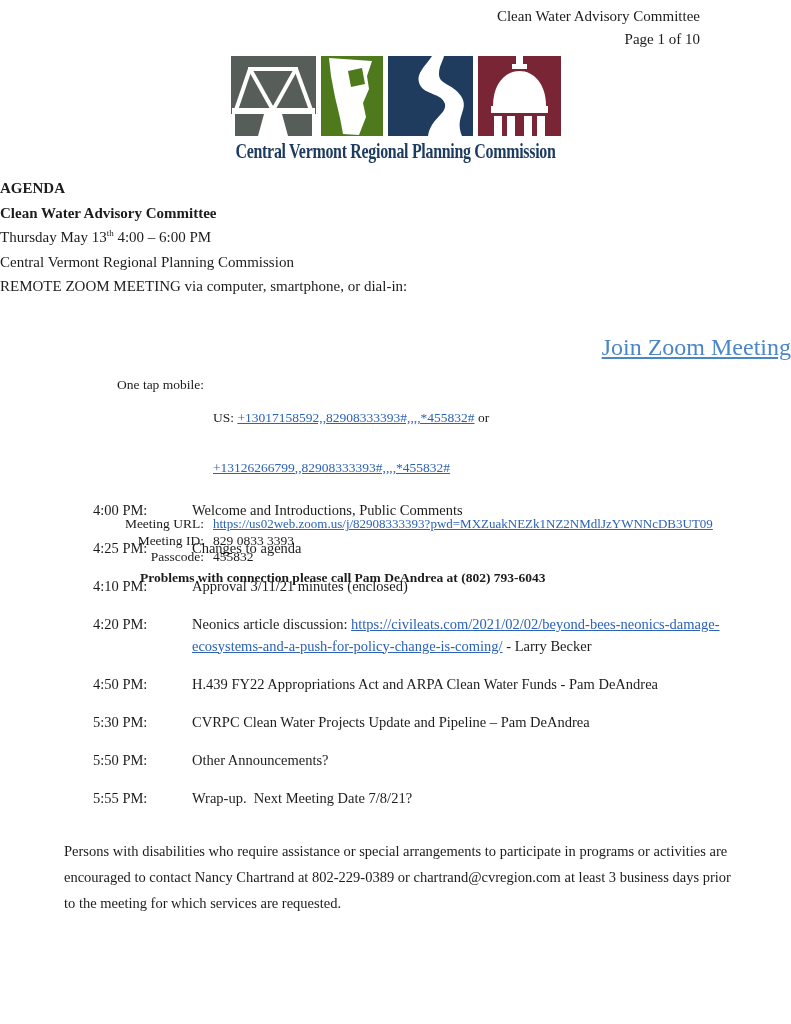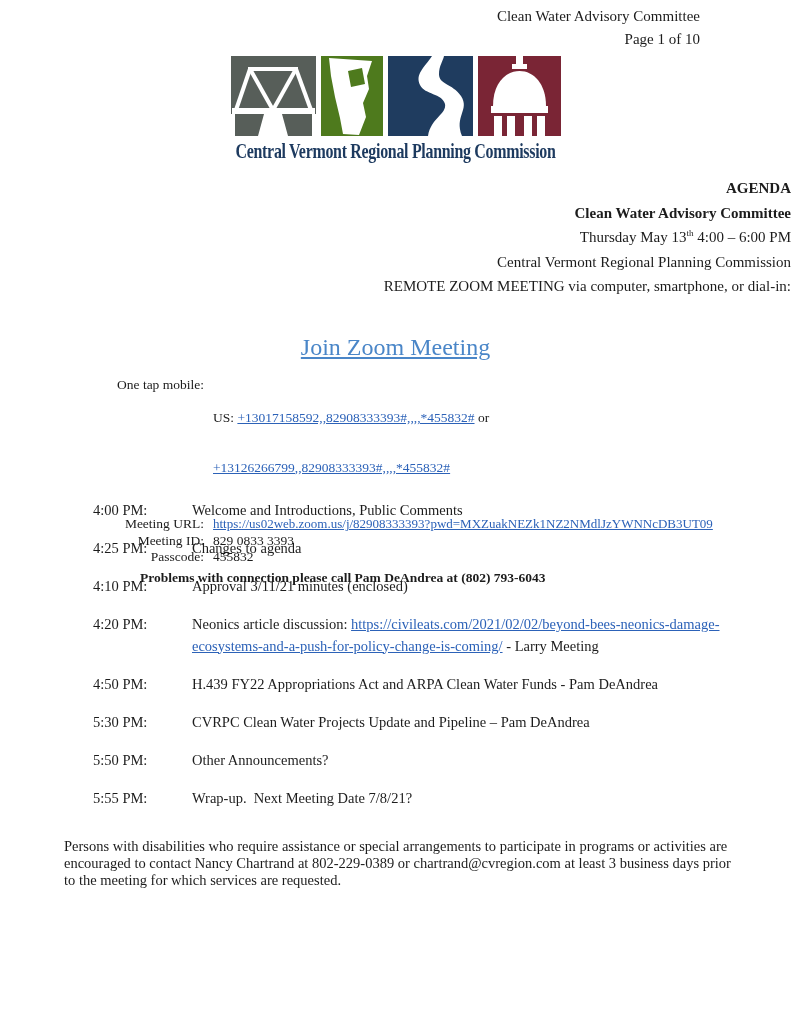--- a/index.html
+++ b/index.html
@@ -34,26 +34,26 @@
   .logo-tile{display:block;height:80px;}
   .logo-wordmark{
     margin-top:3px;
     font-size:21px;font-weight:700;color:var(--wordmark-navy);
     letter-spacing:-0.4px;
     transform:scaleX(0.76);transform-origin:center top;
     white-space:nowrap;
   }
   .title-block{
     position:absolute;top:176px;left:0;right:0;
-    text-align:right;font-size:15px;line-height:24.5px;
+    text-align:left;font-size:15px;line-height:24.5px;
   }
   .title-block .b{font-weight:700;}
   sup.sp{font-size:9px;vertical-align:super;line-height:0;}
   .join-line{
-    position:absolute;top:334px;left:0;right:0;text-align:center;
+    position:absolute;top:334px;left:0;right:0;text-align:right;
   }
   .join-line a{
     font-size:24px;color:var(--join-link-blue);
     text-decoration:underline;
   }
   a{color:var(--link-blue);text-decoration:underline;cursor:pointer;}
   .contact{
     position:absolute;top:377px;left:88px;right:40px;
     font-size:13.5px;line-height:16.5px;
   }
@@ -64,21 +64,21 @@
   .problems{
     margin-top:4px;margin-left:52px;
     font-weight:700;font-size:13.5px;
   }
   .agenda{position:absolute;top:500px;left:93px;}
   .agenda-row{display:flex;font-size:14.5px;line-height:21.5px;margin-bottom:16.5px;}
   .agenda-time{width:99px;flex:0 0 99px;}
   .agenda-desc{width:552px;white-space:pre-wrap;}
   .footer{
     position:absolute;top:838px;left:64px;width:670px;
-    font-size:14.5px;line-height:17px;
+    font-size:14.5px;line-height:26px;
   }
 </style>
 </head>
 <body>
 
 <div class="page">
 
   <div class="hdr">
     <div>Clean Water Advisory Committee</div>
     <div>Page 1 of 10</div>
@@ -170,21 +170,21 @@
     <div class="agenda-row">
       <div class="agenda-time">4:25 PM:</div>
       <div class="agenda-desc">Changes to agenda</div>
     </div>
     <div class="agenda-row">
       <div class="agenda-time">4:10 PM:</div>
       <div class="agenda-desc">Approval 3/11/21 minutes (enclosed)</div>
     </div>
     <div class="agenda-row">
       <div class="agenda-time">4:20 PM:</div>
-      <div class="agenda-desc"><span>Neonics article discussion: </span><a>https://civileats.com/2021/02/02/beyond-bees-neonics-damage-ecosystems-and-a-push-for-policy-change-is-coming/</a><span> - Larry Meeting</span></div>
+      <div class="agenda-desc"><span>Neonics article discussion: </span><a>https://civileats.com/2021/02/02/beyond-bees-neonics-damage-ecosystems-and-a-push-for-policy-change-is-coming/</a><span> - Larry Becker</span></div>
     </div>
     <div class="agenda-row">
       <div class="agenda-time">4:50 PM:</div>
       <div class="agenda-desc">H.439 FY22 Appropriations Act and ARPA Clean Water Funds - Pam DeAndrea</div>
     </div>
     <div class="agenda-row">
       <div class="agenda-time">5:30 PM:</div>
       <div class="agenda-desc">CVRPC Clean Water Projects Update and Pipeline – Pam DeAndrea</div>
     </div>
     <div class="agenda-row">

